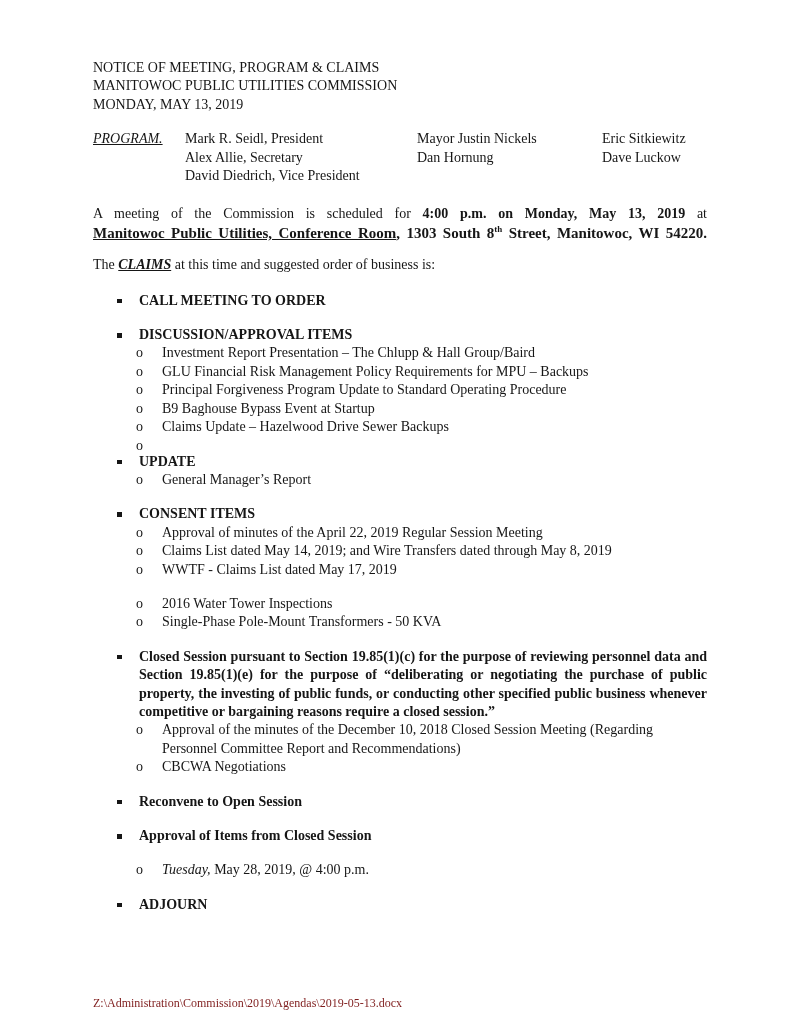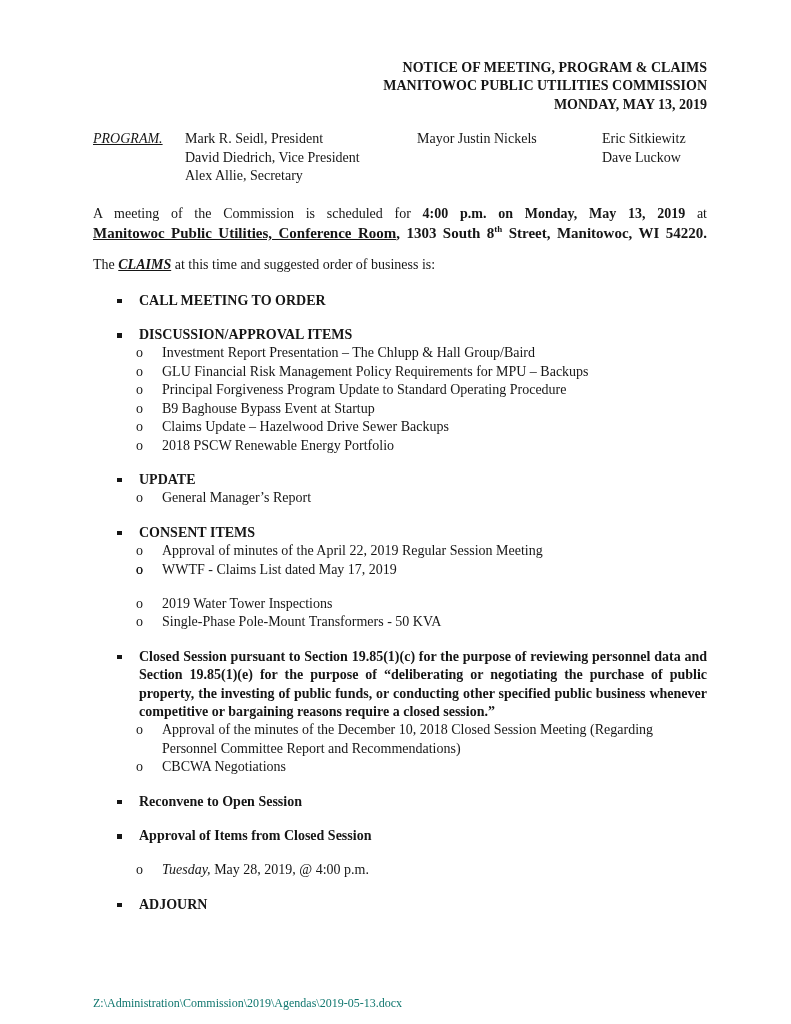--- a/index.html
+++ b/index.html
@@ -15,22 +15,22 @@
     font-family: "Liberation Serif", serif;
     font-size: 14px;
     line-height: 18.4px;
     color: #161616;
   }
   .content {
     padding: 59px 84px 0 93px;
   }
   
   .title-block {
-    text-align: right;
-    font-weight: bold;
+    text-align: left;
+    font-weight: normal;
     margin-bottom: 16px;
   }
   
   .attendees {
     display: flex;
     margin-bottom: 20px;
   }
   .att-label {
     width: 92px;
     font-style: italic;
@@ -82,43 +82,44 @@
     vertical-align: super;
     line-height: 0;
   }
   
   .footer {
     position: absolute;
     left: 93px;
     bottom: 14px;
     font-size: 12px;
     line-height: 14px;
-    color: #0f766e;
+    color: #7f1d1d;
   }
 </style>
 </head>
 <body>
 
 <div class="content">
 
   <div class="title-block">
     <div>NOTICE OF MEETING, PROGRAM &amp; CLAIMS</div>
     <div>MANITOWOC PUBLIC UTILITIES COMMISSION</div>
     <div>MONDAY, MAY 13, 2019</div>
   </div>
 
   <div class="attendees">
     <div class="att-label">PROGRAM.</div>
     <div class="att-col-1">
       <div>Mark R. Seidl, President</div>
+      <div>Alex Allie, Secretary</div>
       <div>David Diedrich, Vice President</div>
-      <div>Alex Allie, Secretary</div>
     </div>
     <div class="att-col-2">
       <div>Mayor Justin Nickels</div>
+      <div>Dan Hornung</div>
     </div>
     <div class="att-col-3">
       <div>Eric Sitkiewitz</div>
       <div>Dave Luckow</div>
     </div>
   </div>
 
   <div class="intro">
     <div class="intro-line"><span>A meeting of the Commission is scheduled for </span><span class="b">4:00 p.m. on Monday, May 13, 2019</span><span> at</span></div>
     <div class="intro-line intro-line-2"><span class="b u">Manitowoc Public Utilities, Conference Room</span><span class="b">, 1303 South 8</span><sup class="b">th</sup><span class="b"> Street, Manitowoc, WI 54220.</span></div>
@@ -161,21 +162,20 @@
     <span><span>B9 Baghouse Bypass Event at Startup</span></span>
   </div>
 
   <div class="item">
     <span class="o-marker">o</span>
     <span><span>Claims Update – Hazelwood Drive Sewer Backups</span></span>
   </div>
 
   <div class="item">
     <span class="o-marker">o</span>
-    <span><span>2018 PSCW Renewable Energy Portfolio</span></span>
   </div>
 </div>
   </div>
 
   <div class="section">
     <div class="sec-title-row">
       <span class="sq-bullet"></span>
       <div class="sec-title"><span class="b">UPDATE</span></div>
     </div>
     <div>
@@ -192,34 +192,35 @@
       <div class="sec-title"><span class="b">CONSENT ITEMS</span></div>
     </div>
     <div>
   <div class="item">
     <span class="o-marker">o</span>
     <span><span>Approval of minutes of the April 22, 2019 Regular Session Meeting</span></span>
   </div>
 
   <div class="item">
     <span class="o-marker">o</span>
+    <span><span>Claims List dated May 14, 2019; and Wire Transfers dated through May 8, 2019</span></span>
   </div>
 
   <div class="item">
     <span class="o-marker">o</span>
     <span><span>WWTF - Claims List dated May 17, 2019</span></span>
   </div>
 </div>
   </div>
 
   <div class="section">
     <div>
   <div class="item">
     <span class="o-marker">o</span>
-    <span><span>2019 Water Tower Inspections</span></span>
+    <span><span>2016 Water Tower Inspections</span></span>
   </div>
 
   <div class="item">
     <span class="o-marker">o</span>
     <span><span>Single-Phase Pole-Mount Transformers - 50 KVA</span></span>
   </div>
 </div>
   </div>
 
   <div class="section">

